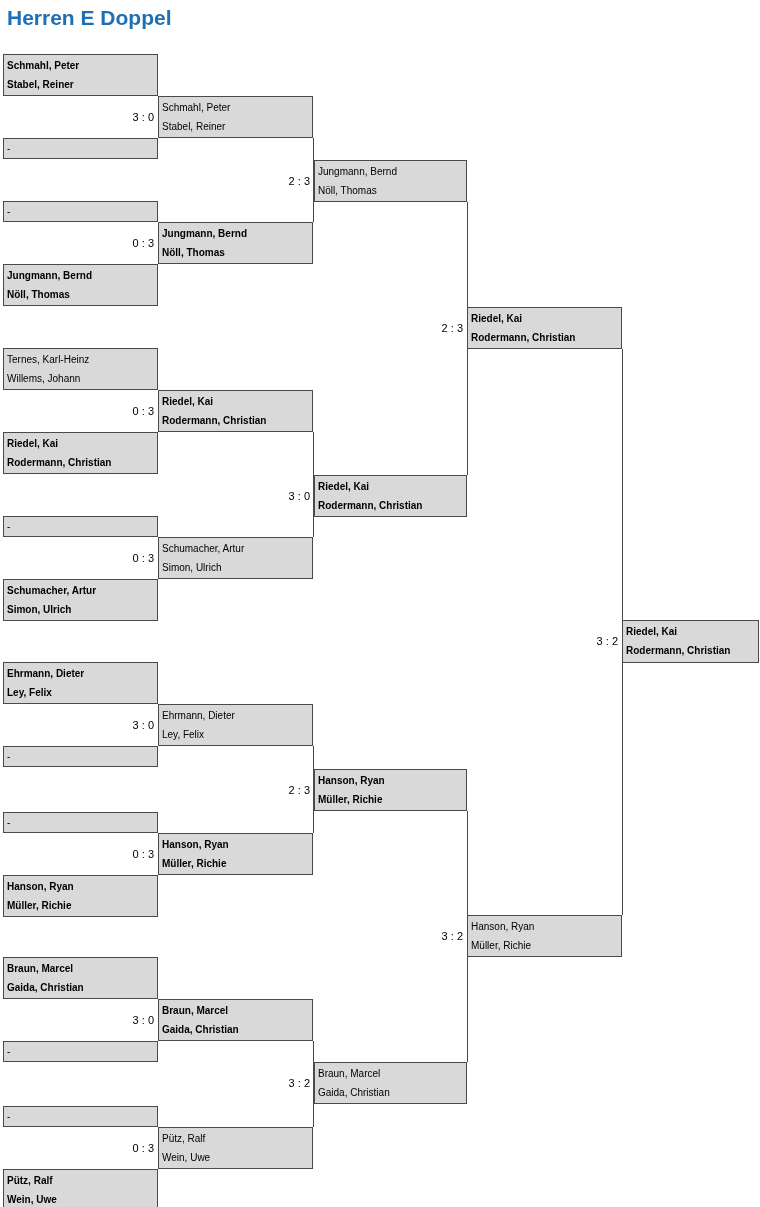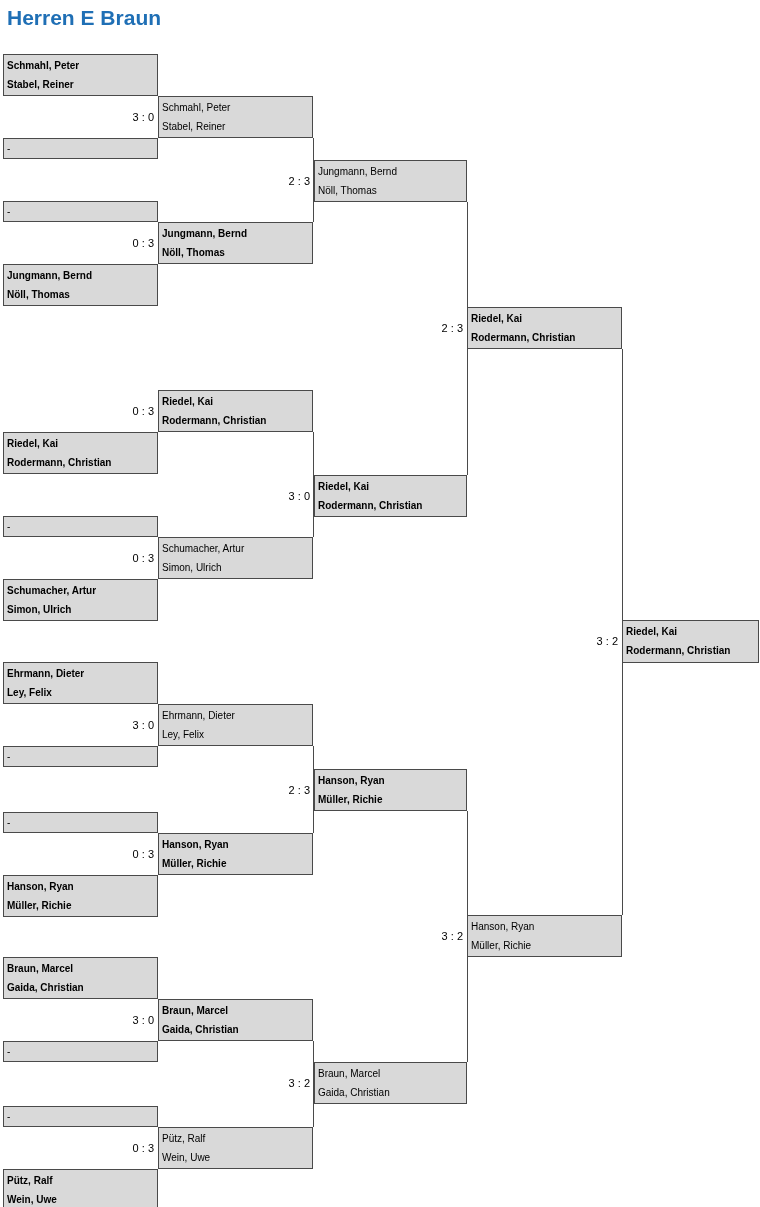--- a/index.html
+++ b/index.html
@@ -42,35 +42,39 @@
     position:absolute;
     width:1px;
     background:#4A4A4A;
   }
 </style>
 </head>
 <body>
 
 <div id="stage">
 
-  <div class="title">Herren E Braun</div>
+  <div class="title">Herren E Doppel</div>
 
   <div class="box bold" style="left:3px;top:54px;width:155px;height:42px">
     <span class="ln">Schmahl, Peter</span>
     <span class="ln">Stabel, Reiner</span>
   </div>
   <div class="box bye" style="left:3px;top:138px;width:155px;height:21px">
     <span class="ln">-</span>
   </div>
   <div class="box bye" style="left:3px;top:201px;width:155px;height:21px">
     <span class="ln">-</span>
   </div>
   <div class="box bold" style="left:3px;top:264px;width:155px;height:42px">
     <span class="ln">Jungmann, Bernd</span>
     <span class="ln">Nöll, Thomas</span>
+  </div>
+  <div class="box" style="left:3px;top:348px;width:155px;height:42px">
+    <span class="ln">Ternes, Karl-Heinz</span>
+    <span class="ln">Willems, Johann</span>
   </div>
   <div class="box bold" style="left:3px;top:432px;width:155px;height:42px">
     <span class="ln">Riedel, Kai</span>
     <span class="ln">Rodermann, Christian</span>
   </div>
   <div class="box bye" style="left:3px;top:516px;width:155px;height:21px">
     <span class="ln">-</span>
   </div>
   <div class="box bold" style="left:3px;top:579px;width:155px;height:42px">
     <span class="ln">Schumacher, Artur</span>

